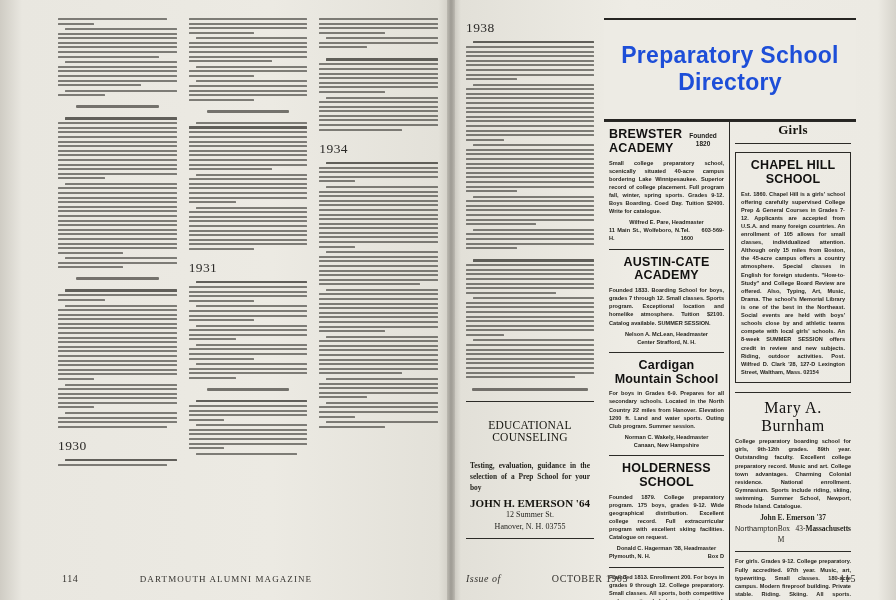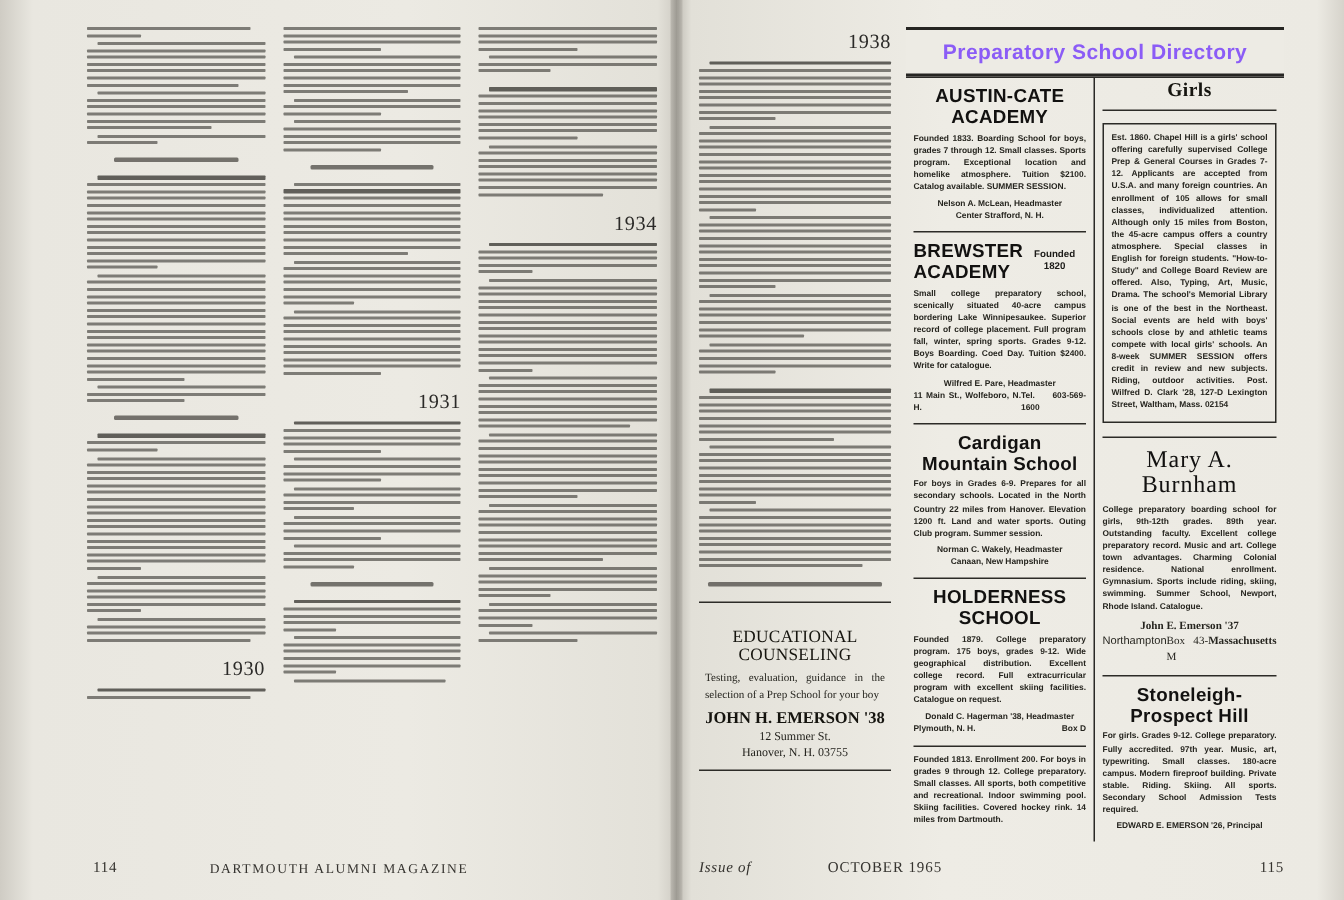--- a/index.html
+++ b/index.html
@@ -18,21 +18,21 @@
     background:linear-gradient(to right,#cfccc4 0px,#e9e7e0 22px,#eceae3 60%,#e3e1d9 97%,#cdcac2 100%);}
   .page.right{width:444px;padding:18px 40px 0 14px;
     background:linear-gradient(to left,#d6d3cb 0px,#eceae3 18px,#eeece5 60%,#e2e0d8 98%,#c3c0b8 100%);}
   .gutter{position:absolute;left:447px;top:0;width:8px;height:600px;
     background:linear-gradient(to right,#b4b1a9,#8e8b84,#b7b4ac);opacity:.75;z-index:5;}
 
   
   .cols{display:flex;gap:12px;}
   .col{flex:1;min-width:0;}
 
-  .yr{ text-align:right;font-size:13.5px;letter-spacing:.4px;color:#2b2a28;
+  .yr{ text-align:left;font-size:13.5px;letter-spacing:.4px;color:#2b2a28;
        margin:10px 0 5px;font-family:"Liberation Serif",serif;}
 
   
   .para{margin:0 0 3.5px 0;}
   .ln{height:2px;background:#3a3833;opacity:.62;margin-bottom:2.6px;border-radius:.5px;}
   .ln.i{margin-left:7px;}
   .ln.s70{width:70%} .ln.s55{width:55%} .ln.s40{width:40%} .ln.s85{width:85%}
   .ln.s30{width:30%} .ln.s92{width:92%}
   .ln.cap{opacity:.78;height:2.4px;}
 
@@ -43,22 +43,22 @@
   .foot.pl{left:62px;font-size:10px;}
   .foot.mid{left:50%;transform:translateX(-50%);font-variant:small-caps;letter-spacing:1.1px;font-size:9px;}
   .foot.fl{left:14px;font-style:italic;font-size:10px;}
   .foot.pr{right:40px;font-size:10px;}
   .foot .sc{font-variant:small-caps;letter-spacing:.6px;margin-left:48px;}
 
   
   .dirwrap{position:absolute;left:152px;top:18px;width:252px;}
   .dirhdr{border-top:2px solid #262522;border-bottom:2px solid #262522;
     background:#edebe4;text-align:center;padding:6px 0 7px;}
-  .dirhdr h1{margin:0;font-family:"Liberation Sans",sans-serif;font-weight:bold;
-    font-size:14px;letter-spacing:.3px;color:#8b5cf6;}
+  .dirhdr h1{margin:16px;font-family:"Liberation Sans",sans-serif;font-weight:bold;
+    font-size:23px;letter-spacing:.3px;color:#1d4ed8;}
   .dircols{display:flex;border-top:1px solid #2a2926;}
   .dircol{width:50%;box-sizing:border-box;padding:0 5px;}
   .dircol.a{border-right:1px solid #2a2926;}
 
   .ad{padding:5px 0 6px;border-bottom:1.6px solid #2c2b27;}
   .ad:last-child{border-bottom:none;}
   .adname{font-family:"Liberation Sans",sans-serif;font-weight:bold;text-align:center;
     color:#121110;margin:1px 0 3px;line-height:1.1;}
   .n-lg{font-size:12.5px;letter-spacing:.2px;}
   .n-script{font-family:"Liberation Serif",serif;font-weight:normal;font-size:16px;letter-spacing:.6px;}
@@ -518,56 +518,56 @@
           <div class="ln"></div>
           <div class="ln"></div>
           <div class="ln"></div>
           <div class="ln"></div>
           <div class="ln s85"></div>
         </div>
       <div class="rule" style="margin:10px 6px;"></div>
 
       <div class="ec">
         <div class="ecname">EDUCATIONAL COUNSELING</div>
-        <div class="micro" style="margin-top:4px;font-family:'Liberation Serif',serif;font-size:7.4px;font-weight:normal;">Testing, evaluation, guidance in the selection of a Prep School for your boy</div>
-        <div class="ecperson">JOHN H. EMERSON '38</div>
+        <div class="micro" style="margin-top:18px;font-family:'Liberation Serif',serif;font-size:7.4px;font-weight:bold;">Testing, evaluation, guidance in the selection of a Prep School for your boy</div>
+        <div class="ecperson">JOHN H. EMERSON '64</div>
         <div class="ecaddr">12 Summer St.</div>
         <div class="ecaddr">Hanover, N. H. 03755</div>
       </div>
     </div>
 
     <div class="dirwrap">
       <div class="dirhdr">
         <h1>Preparatory School Directory</h1>
       </div>
       <div class="dircols">
 
         <div class="dircol a">
-
-          <div class="ad">
-            <div class="adname n-lg">AUSTIN-CATE ACADEMY</div>
-            <div class="micro">Founded 1833. Boarding School for boys, grades 7 through 12. Small classes. Sports program. Exceptional location and homelike atmosphere. Tuition $2100. Catalog available. SUMMER SESSION.</div>
-            <div class="micro c" style="margin-top:3px;">Nelson A. McLean, Headmaster</div>
-            <div class="micro c">Center Strafford, N. H.</div>
-          </div>
 
           <div class="ad">
             <div class="rowsplit">
               <div class="adname n-lg" style="text-align:left;flex:1;">BREWSTER ACADEMY</div>
               <div class="tag">Founded 1820</div>
             </div>
             <div class="micro">Small college preparatory school, scenically situated 40-acre campus bordering Lake Winnipesaukee. Superior record of college placement. Full program fall, winter, spring sports. Grades 9-12. Boys Boarding. Coed Day. Tuition $2400. Write for catalogue.</div>
             <div class="micro c" style="margin-top:3px;">Wilfred E. Pare, Headmaster</div>
             <div class="rowsplit">
               <div class="micro">11 Main St., Wolfeboro, N. H.</div>
               <div class="micro">Tel. 603-569-1600</div>
             </div>
           </div>
 
           <div class="ad">
+            <div class="adname n-lg">AUSTIN-CATE ACADEMY</div>
+            <div class="micro">Founded 1833. Boarding School for boys, grades 7 through 12. Small classes. Sports program. Exceptional location and homelike atmosphere. Tuition $2100. Catalog available. SUMMER SESSION.</div>
+            <div class="micro c" style="margin-top:3px;">Nelson A. McLean, Headmaster</div>
+            <div class="micro c">Center Strafford, N. H.</div>
+          </div>
+
+          <div class="ad">
             <div class="adname n-lg">Cardigan Mountain School</div>
             <div class="micro">For boys in Grades 6-9. Prepares for all secondary schools. Located in the North Country 22 miles from Hanover. Elevation 1200 ft. Land and water sports. Outing Club program. Summer session.</div>
             <div class="micro c" style="margin-top:3px;">Norman C. Wakely, Headmaster</div>
             <div class="micro c">Canaan, New Hampshire</div>
           </div>
 
           <div class="ad">
             <div class="adname n-lg">HOLDERNESS SCHOOL</div>
             <div class="micro">Founded 1879. College preparatory program. 175 boys, grades 9-12. Wide geographical distribution. Excellent college record. Full extracurricular program with excellent skiing facilities. Catalogue on request.</div>
             <div class="micro c" style="margin-top:3px;">Donald C. Hagerman '38, Headmaster</div>
@@ -583,37 +583,37 @@
           </div>
 
         </div>
 
         <div class="dircol">
 
           <div class="sect">Girls</div>
 
           <div class="ad">
             <div class="boxed">
+              <div class="adname n-lg">CHAPEL HILL SCHOOL</div>
               <div class="micro">Est. 1860. Chapel Hill is a girls' school offering carefully supervised College Prep &amp; General Courses in Grades 7-12. Applicants are accepted from U.S.A. and many foreign countries. An enrollment of 105 allows for small classes, individualized attention. Although only 15 miles from Boston, the 45-acre campus offers a country atmosphere. Special classes in English for foreign students. "How-to-Study" and College Board Review are offered. Also, Typing, Art, Music, Drama. The school's Memorial Library is one of the best in the Northeast. Social events are held with boys' schools close by and athletic teams compete with local girls' schools. An 8-week SUMMER SESSION offers credit in review and new subjects. Riding, outdoor activities. Post. Wilfred D. Clark '28, 127-D Lexington Street, Waltham, Mass. 02154</div>
             </div>
           </div>
 
           <div class="ad">
             <div class="adname n-script">Mary A. Burnham</div>
             <div class="micro">College preparatory boarding school for girls, 9th-12th grades. 89th year. Outstanding faculty. Excellent college preparatory record. Music and art. College town advantages. Charming Colonial residence. National enrollment. Gymnasium. Sports include riding, skiing, swimming. Summer School, Newport, Rhode Island. Catalogue.</div>
             <div class="micro c" style="margin-top:3px;font-family:'Liberation Serif',serif;font-size:7.4px;font-weight:bold;">John E. Emerson '37</div>
             <div class="rowsplit">
               <div class="micro" style="font-family:Liberation Sans, sans-serif;font-size:7.4px;font-weight:normal;">Northampton</div>
               <div class="micro" style="font-family:'Liberation Serif',serif;font-size:7.4px;font-weight:normal;">Box 43-M</div>
               <div class="micro" style="font-family:'Liberation Serif',serif;font-size:7.4px;font-weight:bold;">Massachusetts</div>
             </div>
           </div>
 
           <div class="ad">
-            <div class="adname n-lg">Stoneleigh-Prospect Hill</div>
             <div class="micro">For girls. Grades 9-12. College preparatory. Fully accredited. 97th year. Music, art, typewriting. Small classes. 180-acre campus. Modern fireproof building. Private stable. Riding. Skiing. All sports. Secondary School Admission Tests required.</div>
             <div class="micro c" style="margin-top:3px;">EDWARD E. EMERSON '26, Principal</div>
 
           </div>
 
         </div>
       </div>
     </div>
 
     <div class="foot fl">

